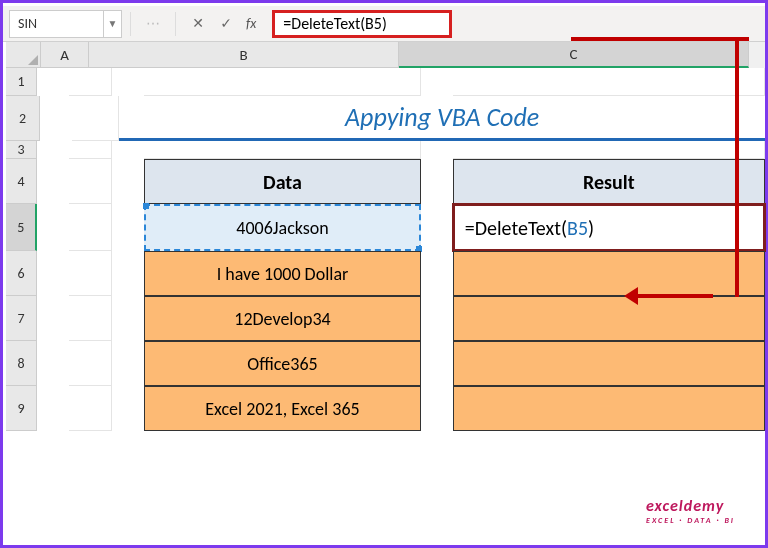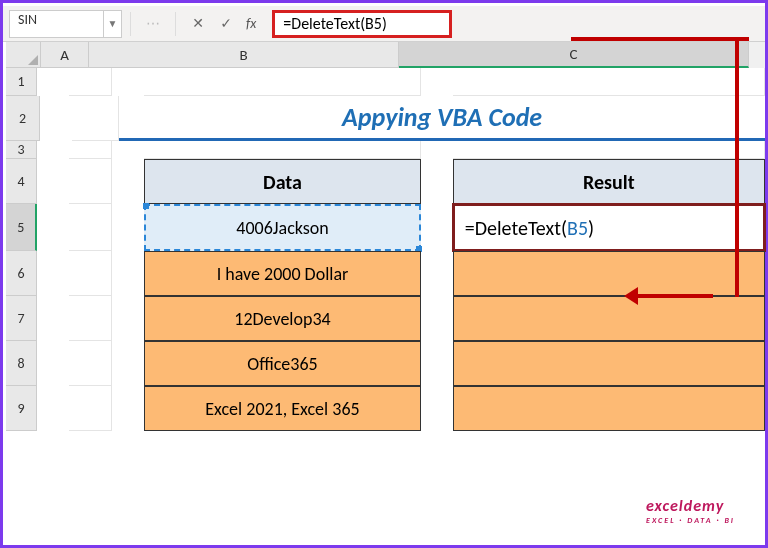--- a/index.html
+++ b/index.html
@@ -1,21 +1,21 @@
 <!DOCTYPE html>
 <html><head>
   <meta charset="utf-8">
   <style>
     * { box-sizing: border-box; margin: 0; padding: 0; }
     body { font-family: 'Segoe UI', Calibri, Arial, sans-serif; background: #fff; width: 768px; height: 548px; position: relative; overflow: hidden; }
     .outer-frame { position: absolute; inset: 0; border: 3px solid #7c3aed; }
     
     .formula-bar { display: flex; align-items: center; height: 36px; border-bottom: 1px solid #d0d0d0; background: #f3f2f1; margin-top: 3px; }
     .name-box-wrap { display: flex; align-items: center; height: 100%; }
-    .name-box { width: 95px; height: 28px; margin-left: 6px; background: #fff; border: 1px solid #ccc; display: flex; padding: 0 8px; font-size: 14px; color: #333; }
+    .name-box { width: 95px; height: 28px; margin-left: 6px; background: #fff; border: 1px solid #ccc; display: flex; align-items: center; padding: 0 8px; font-size: 14px; color: #333; }
     .name-dd { width: 18px; height: 28px; background: #fff; border: 1px solid #ccc; border-left: none; display: flex; align-items: center; justify-content: center; color: #777; font-size: 10px; }
     .fb-sep { width: 1px; height: 24px; background: #ddd; margin: 0 8px; }
     .fb-btn { width: 28px; height: 28px; display: flex; align-items: center; justify-content: center; color: #666; font-size: 14px; }
     .fb-btn.disabled { color: #bbb; }
     .fx-label { font-style: italic; font-size: 14px; color: #555; padding: 0 6px; }
     .formula-input-wrap { flex: 1; height: 28px; margin-left: 10px; display: flex; align-items: center; position: relative; }
     .formula-highlight { border: 3px solid #d62020; padding: 0 8px; font-size: 16px; background: #fff; min-width: 180px; height: 28px; display: flex; align-items: center; }
     
     .grid { position: relative; margin-left: 3px; }
     .col-headers { display: flex; height: 26px; background: #f0f0f0; }
@@ -31,21 +31,21 @@
     .row.r1 { height: 28px; }
     .row.r3 { height: 18px; }
     .row.r5 { height: 47px; }
     .row-h { width: 35px; display: flex; align-items: center; justify-content: center; border-right: 1px solid #ccc; border-bottom: 1px solid #ccc; background: #e8e8e8; color: #333; font-size: 14px; }
     .row-h.sel { background: #d4d4d4; border-right: 2px solid #21a366; }
     .cell { border-right: 1px solid #e4e4e4; border-bottom: 1px solid #e4e4e4; margin-left: 32px; }
     .cell.a { width: 48px; }
     .cell.b { width: 310px; }
     .cell.c { width: 350px; }
     
-    .title-cell { display: flex; align-items: center; justify-content: center; width: 660px; font-size: 26px; font-weight: bold; font-style: italic; color: #1f6fb5; border-bottom: 3px solid #2168b5; }
+    .title-cell { display: flex; align-items: center; justify-content: center; width: 660px; font-size: 26px; font-weight: normal; font-style: italic; color: #1f6fb5; border-bottom: 3px solid #2168b5; }
     
     .th { background: #dde5ee; border: 1px solid #333; display: flex; align-items: center; justify-content: center; font-size: 20px; font-weight: bold; }
     .td { background: #fdba74; border: 1px solid #333; display: flex; align-items: center; justify-content: center; font-size: 18px; position: relative; }
     
     .b5-sel { position: absolute; border: 2px dashed #2b87d8; background: #e0edf8; inset: -1px; pointer-events: none; }
     .b5-handles::before, .b5-handles::after { content: ''; position: absolute; width: 6px; height: 6px; background: #2b87d8; }
     .b5-handles::before { top: -3px; left: -3px; }
     .b5-handles::after { bottom: -3px; right: -3px; }
     
     .c5-overlay { position: absolute; inset: -2px; border: 3px solid #7f1d1d; background: #fff; display: flex; align-items: center; padding-left: 10px; font-size: 20px; }
@@ -126,21 +126,21 @@
         <div class="c5-overlay">
           <span>=DeleteText(</span>
               <span class="ref-b5">B5</span>
               <span>)</span>
         </div>
       </div>
     </div>
     <div class="row">
       <div class="row-h">6</div>
       <div class="cell a"></div>
-      <div class="cell b td">I have 2000 Dollar</div>
+      <div class="cell b td">I have 1000 Dollar</div>
       <div class="cell c td"></div>
     </div>
     <div class="row">
       <div class="row-h">7</div>
       <div class="cell a"></div>
       <div class="cell b td">12Develop34</div>
       <div class="cell c td"></div>
     </div>
     <div class="row">
       <div class="row-h">8</div>

